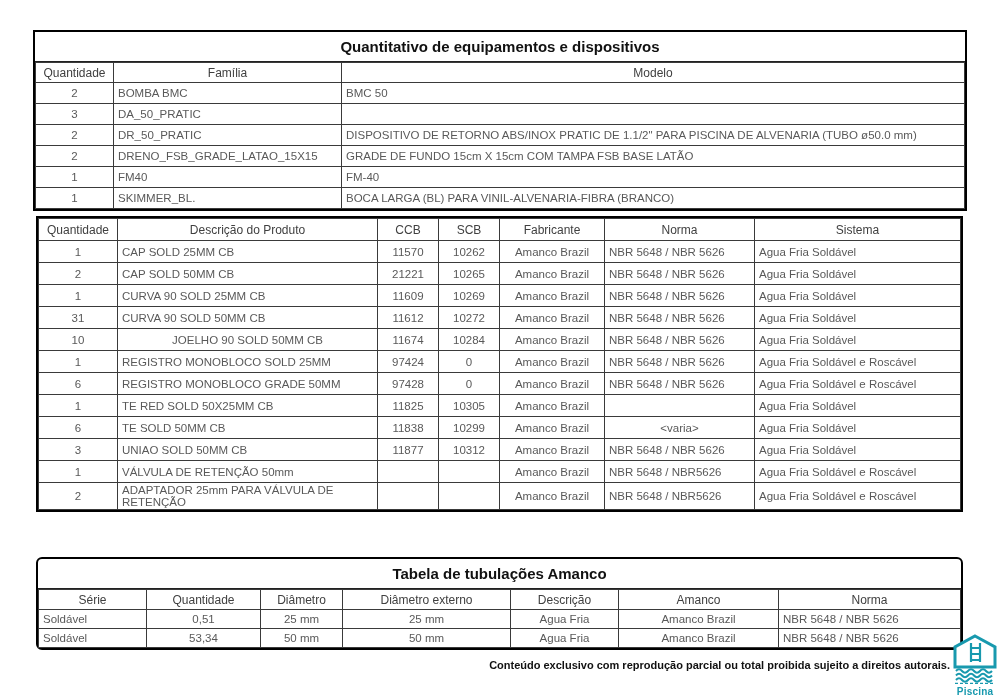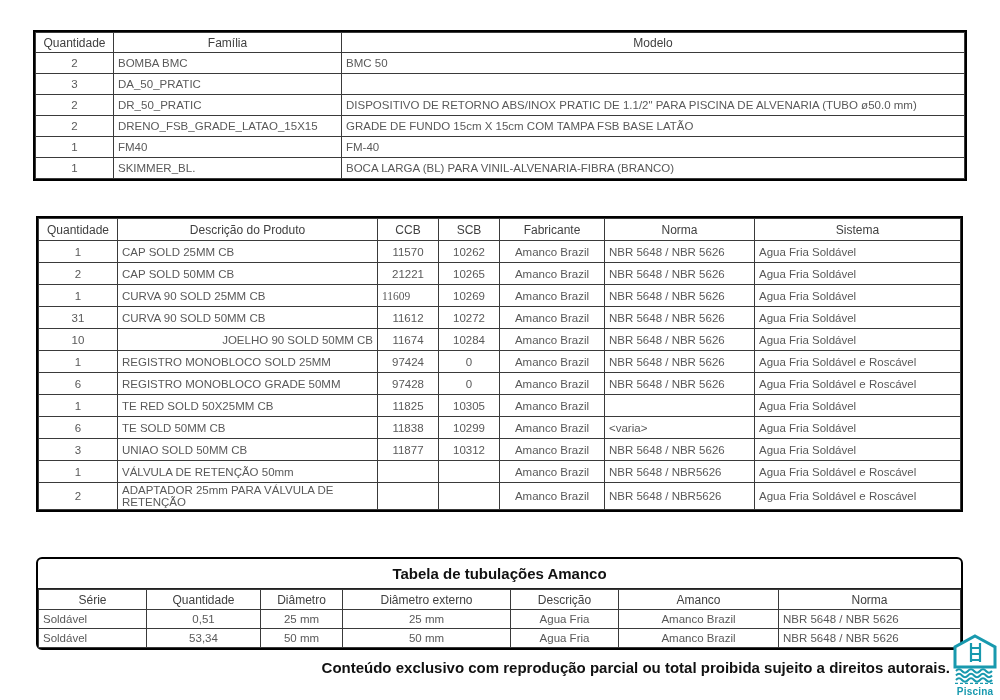--- a/index.html
+++ b/index.html
@@ -16,31 +16,32 @@
   th { font-size:12px; font-weight:normal; color:#404040; text-align:center; }
   td { font-size:11.5px; color:#595959; }
 
   .t1 th { height:20px; }
   .t1 td { height:21px; }
   .t2 th { height:22px; }
   .t2 td { height:22px; }
   .t3 th { height:20px; }
   .t3 td { height:19px; }
 
-  .footer-note { position:absolute; top:659px; right:50px; font-size:15px;
+  .footer-note { position:absolute; top:659px; right:50px; font-size:11px;
                  font-weight:bold; color:#111; }
   .logo { position:absolute; left:951px; top:634px; width:48px; text-align:center; }
   .logo-text { font-size:10px; font-weight:bold; margin-top:-2px; letter-spacing:0.2px; }
 </style>
 </head>
 <body>
 
 <div class="page">
 
   <div class="tbl-section" style="left:33px; top:30px; width:934px;">
+    <div class="tbl-title">Quantitativo de equipamentos e dispositivos</div>
     <table class="t1">
       <colgroup>
           <col style="width:78px">
           <col style="width:228px">
           <col>
         </colgroup>
       <thead>
         <tr>
             <th>Quantidade</th>
             <th>Família</th>
@@ -119,38 +120,38 @@
             <td style="text-align: left;">CAP SOLD 50MM CB</td>
             <td style="text-align: center;">21221</td>
             <td style="text-align: center;">10265</td>
             <td style="text-align: center;">Amanco Brazil</td>
             <td style="text-align: left;">NBR 5648 / NBR 5626</td>
             <td style="text-align: left;">Agua Fria Soldável</td>
           </tr>
           <tr>
             <td style="text-align: center;">1</td>
             <td style="text-align: left;">CURVA 90 SOLD 25MM CB</td>
-            <td style=" font-family: Liberation Serif, serif;">11609</td>
+            <td style="text-align: center;">11609</td>
             <td style="text-align: center;">10269</td>
             <td style="text-align: center;">Amanco Brazil</td>
             <td style="text-align: left;">NBR 5648 / NBR 5626</td>
             <td style="text-align: left;">Agua Fria Soldável</td>
           </tr>
           <tr>
             <td style="text-align: center;">31</td>
             <td style="text-align: left;">CURVA 90 SOLD 50MM CB</td>
             <td style="text-align: center;">11612</td>
             <td style="text-align: center;">10272</td>
             <td style="text-align: center;">Amanco Brazil</td>
             <td style="text-align: left;">NBR 5648 / NBR 5626</td>
             <td style="text-align: left;">Agua Fria Soldável</td>
           </tr>
           <tr>
             <td style="text-align: center;">10</td>
-            <td style="text-align: right;">JOELHO 90 SOLD 50MM CB</td>
+            <td style="text-align: center;">JOELHO 90 SOLD 50MM CB</td>
             <td style="text-align: center;">11674</td>
             <td style="text-align: center; margin-top: 48px;">10284</td>
             <td style="text-align: center;">Amanco Brazil</td>
             <td style="text-align: left;">NBR 5648 / NBR 5626</td>
             <td style="text-align: left;">Agua Fria Soldável</td>
           </tr>
           <tr>
             <td style="text-align: center;">1</td>
             <td style="text-align: left;">REGISTRO MONOBLOCO SOLD 25MM</td>
             <td style="text-align: center;">97424</td>
@@ -176,21 +177,21 @@
             <td style="text-align: center;">Amanco Brazil</td>
             <td style="text-align: left;"></td>
             <td style="text-align: left;">Agua Fria Soldável</td>
           </tr>
           <tr>
             <td style="text-align: center;">6</td>
             <td style="text-align: left;">TE SOLD 50MM CB</td>
             <td style="text-align: center;">11838</td>
             <td style="text-align: center;">10299</td>
             <td style="text-align: center;">Amanco Brazil</td>
-            <td style="text-align: left;">&lt;varia&gt;</td>
+            <td style="text-align: center;">&lt;varia&gt;</td>
             <td style="text-align: left;">Agua Fria Soldável</td>
           </tr>
           <tr>
             <td style="text-align: center;">3</td>
             <td style="text-align: left;">UNIAO SOLD 50MM CB</td>
             <td style="text-align: center;">11877</td>
             <td style="text-align: center;">10312</td>
             <td style="text-align: center;">Amanco Brazil</td>
             <td style="text-align: left;">NBR 5648 / NBR 5626</td>
             <td style="text-align: left;">Agua Fria Soldável</td>

